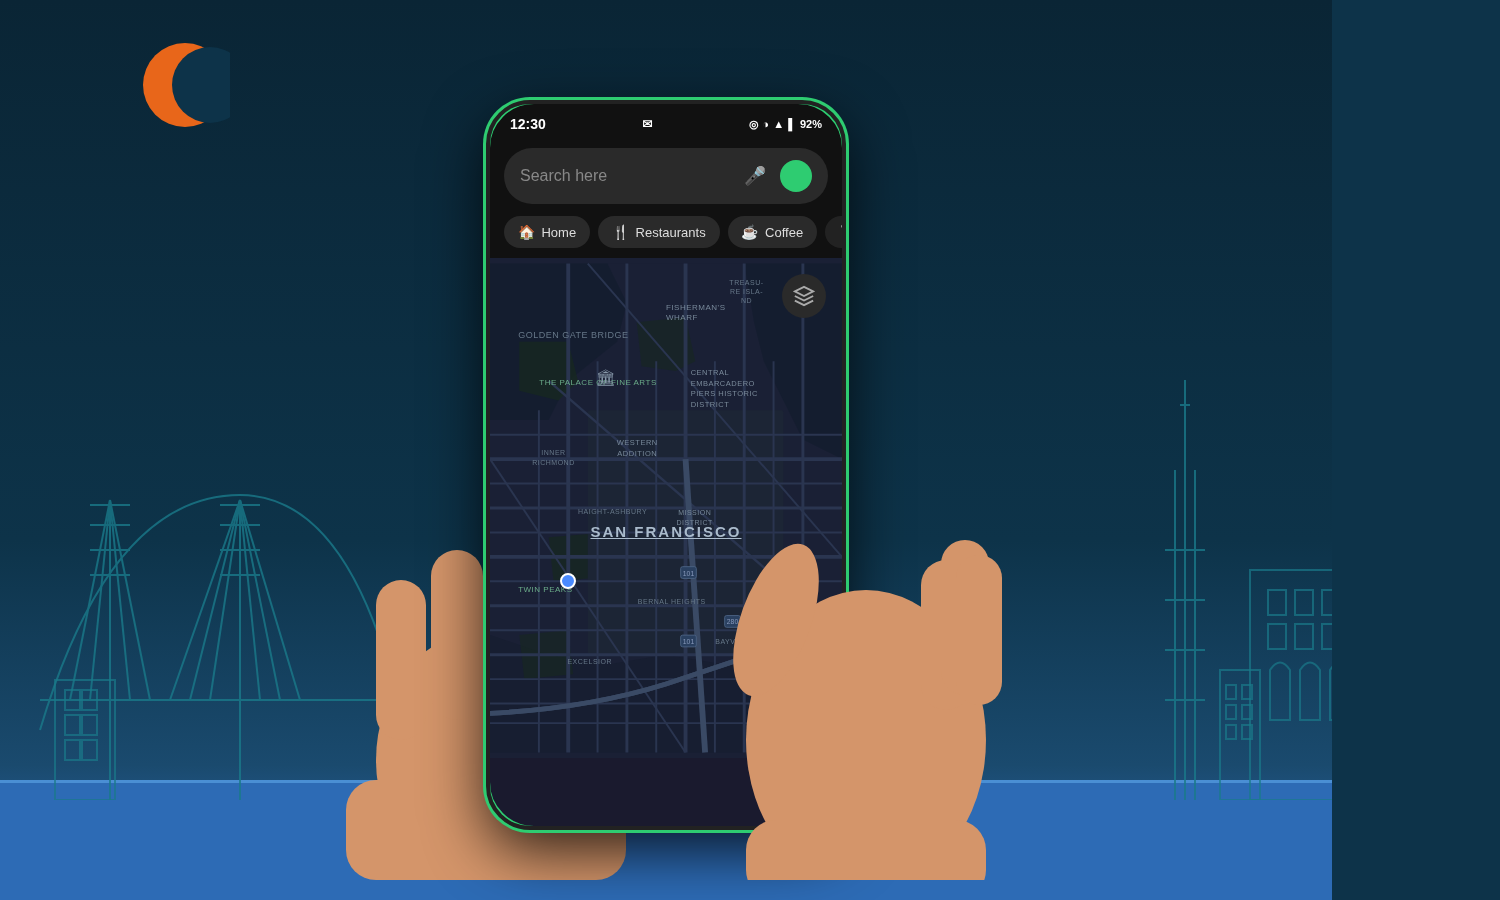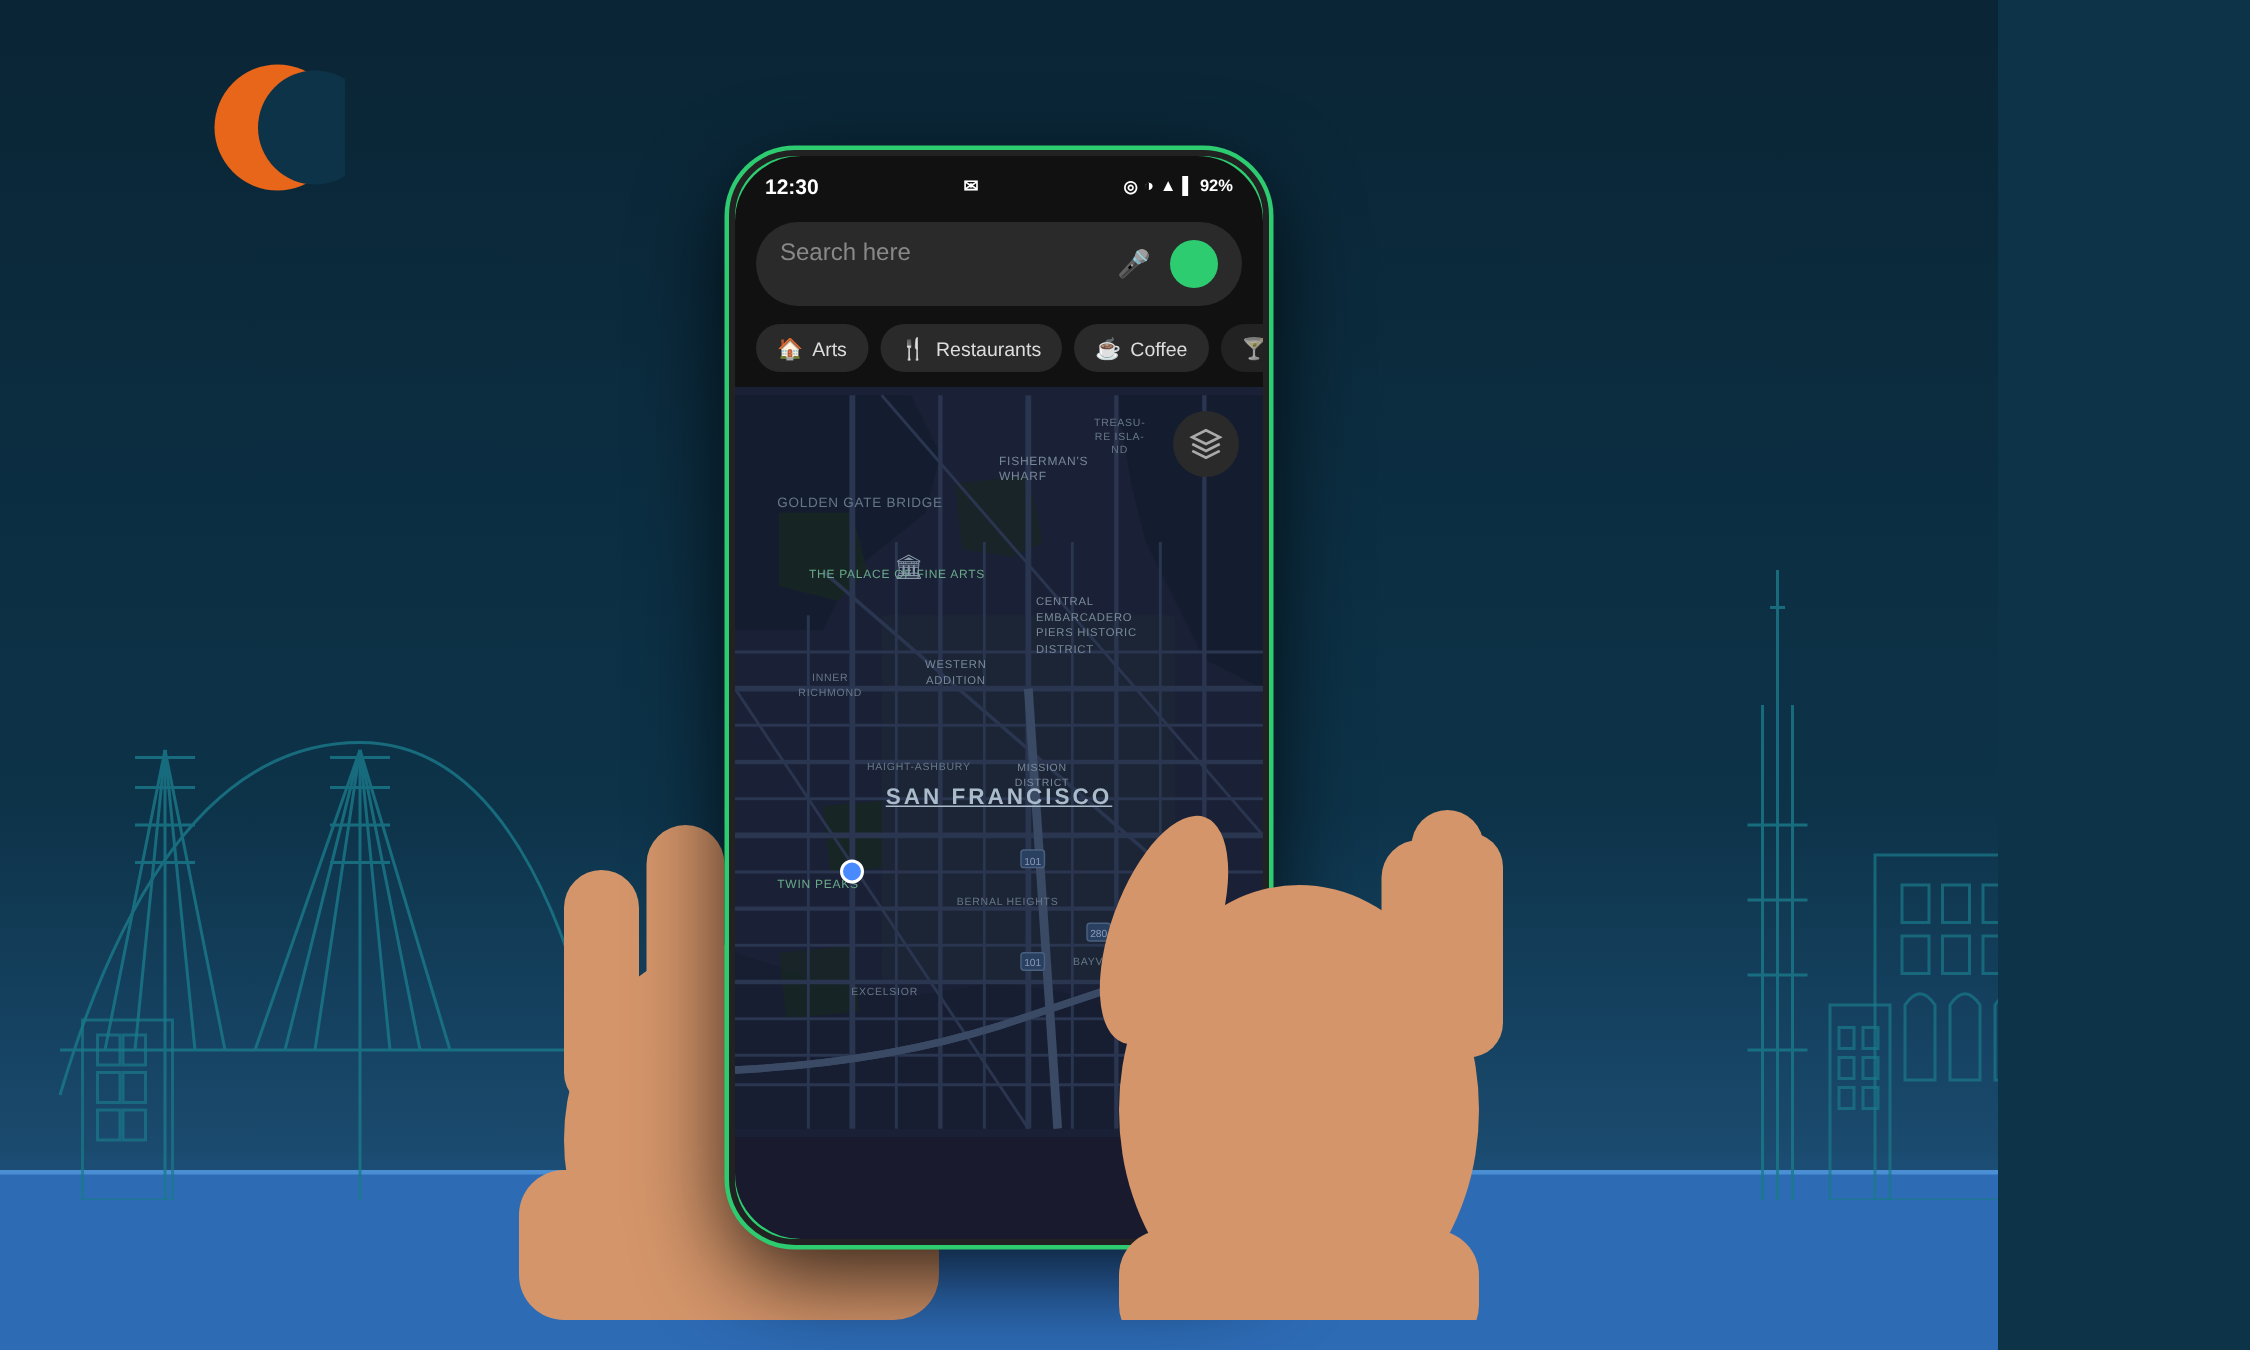--- a/index.html
+++ b/index.html
@@ -156,21 +156,21 @@
       padding: 8px 14px 12px;
       position: relative;
       z-index: 5;
     }
 
     .search-bar {
       background: #2a2a2a;
       border-radius: 28px;
       padding: 12px 16px;
       display: flex;
-      align-items: flex-start;
+      align-items: center;
       justify-content: space-between;
       color: #aaa;
       font-size: 16px;
     }
 
     .search-bar-text { color: #888; font-size: 16px; flex: 1; }
 
     .mic-icon {
       width: 32px;
       height: 32px;
@@ -436,21 +436,21 @@
           <div class="search-bar">
             <span class="search-bar-text">Search here</span>
             <div class="mic-icon">🎤</div>
             <div class="green-dot"></div>
           </div>
         </div>
 
         <div class="chips-container">
           <div class="chip">
             <span class="chip-icon">🏠</span>
-            <span>Arts</span>
+            <span>Home</span>
           </div>
           <div class="chip">
             <span class="chip-icon">🍴</span>
             <span>Restaurants</span>
           </div>
           <div class="chip">
             <span class="chip-icon">☕</span>
             <span>Coffee</span>
           </div>
           <div class="chip" style="opacity:0.7; overflow:hidden; max-width:46px;">
@@ -516,21 +516,21 @@
             <text x="203" y="389" fill="#8899bb" font-size="7" text-anchor="middle">101</text>
 
             <rect x="240" y="360" width="16" height="12" rx="2" fill="#2a4060" stroke="#4a6080" stroke-width="1"></rect>
             <text x="248" y="369" fill="#8899bb" font-size="7" text-anchor="middle">280</text>
 
           </svg>
 
           <div class="map-label" style="top:8%;left:8%;font-size:9px;color:#667788;margin-top:32px;">Golden Gate Bridge</div>
           <div class="map-label" style="top:9%;left:50%;font-size:8px;line-height:1.3;color:#778899;">FISHERMAN'S<br>WHARF</div>
           <div class="map-label" style="top:4%;left:68%;font-size:7px;line-height:1.3;color:#667788;text-align:center;">TREASU-<br>RE ISLA-<br>ND</div>
-          <div class="map-label" style="top:22%;left:57%;font-size:7.5px;line-height:1.4;color:#7a8a9a;margin-top:28px;">Central<br>Embarcadero<br>Piers Historic<br>District</div>
+          <div class="map-label" style="top:22%;left:57%;font-size:7.5px;line-height:1.4;color:#7a8a9a;">Central<br>Embarcadero<br>Piers Historic<br>District</div>
           <div class="map-label" style="top:24%;left:14%;font-size:8px;color:#6aaa88;">The Palace Of Fine Arts</div>
           <div class="map-label" style="top:36%;left:36%;font-size:7.5px;line-height:1.4;color:#778899;text-align:center;">WESTERN<br>ADDITION</div>
           <div class="map-label" style="top:38%;left:12%;font-size:7px;line-height:1.4;color:#667788;text-align:center;">INNER<br>RICHMOND</div>
           <div class="map-label" style="top:50%;left:25%;font-size:7px;color:#667788;">HAIGHT-ASHBURY</div>
           <div class="map-label" style="top:50%;left:53%;font-size:7px;line-height:1.4;color:#778899;text-align:center;">MISSION<br>DISTRICT</div>
 
           <div class="map-label map-label-lg" style="top:53%;left:50%;transform:translateX(-50%);color:#aabbcc;font-size:15px;font-weight:600;letter-spacing:2px;">San Francisco</div>
 
           <div class="map-label" style="top:61%;left:8%;font-size:8px;color:#6aaa88;margin-top:22px;">Twin Peaks</div>
 

